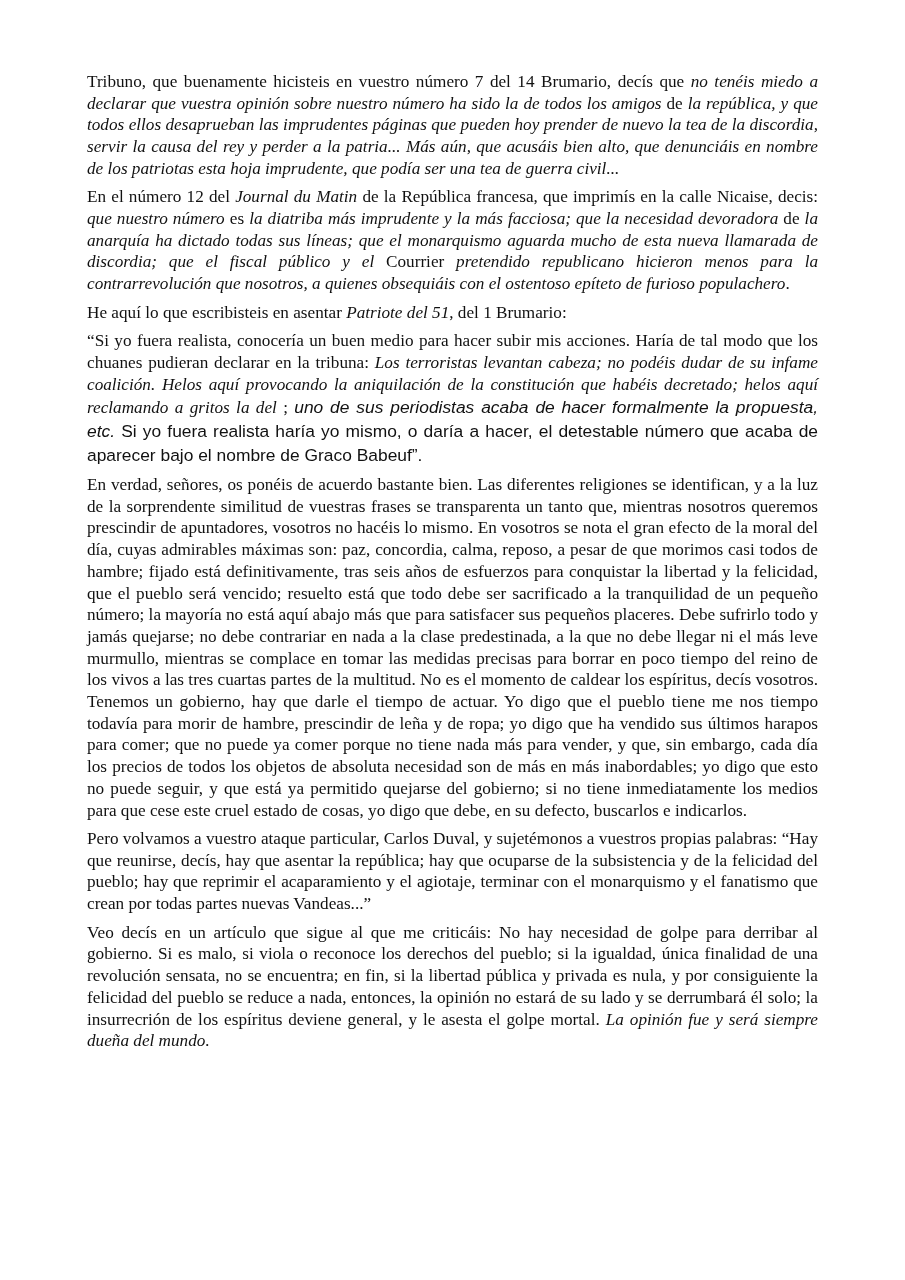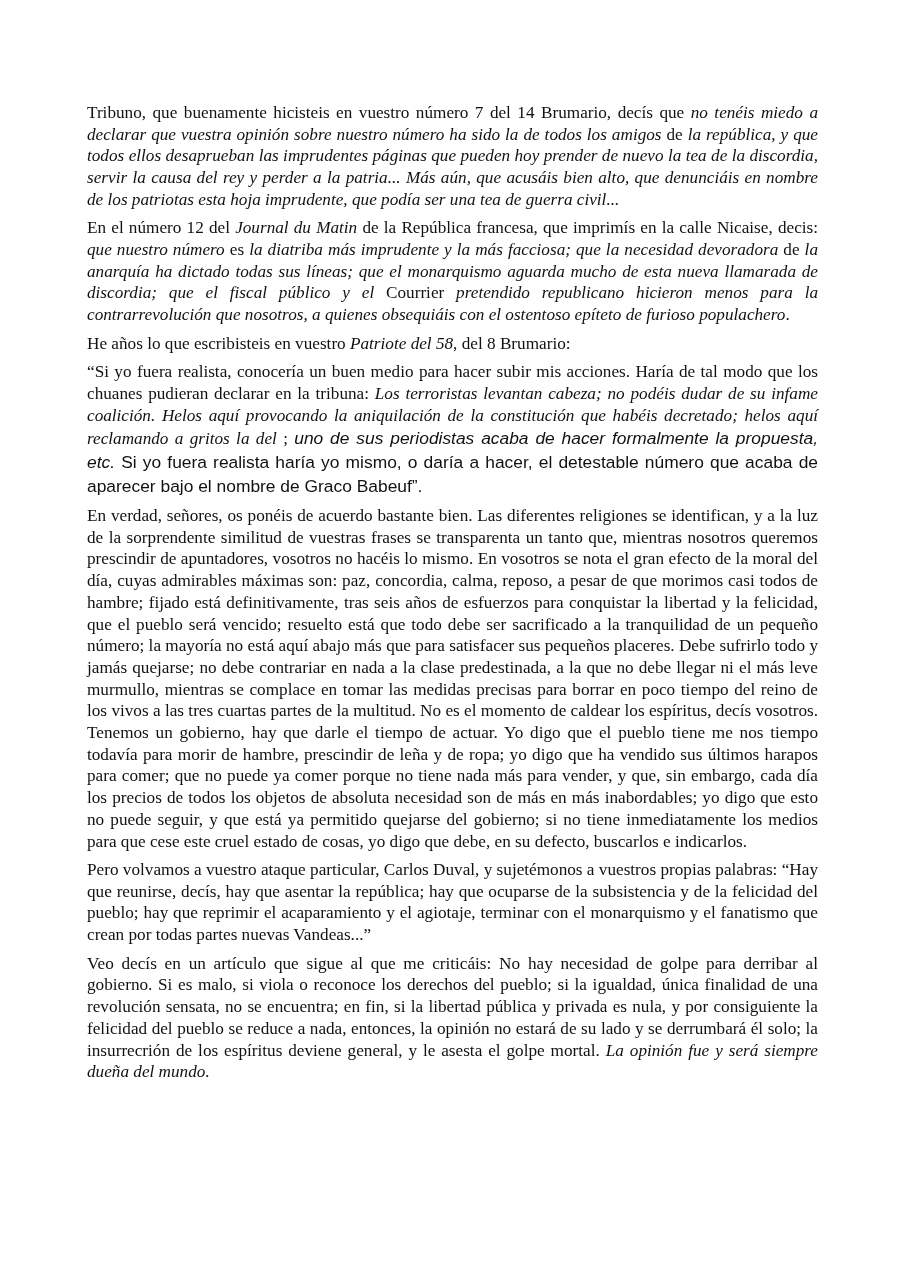--- a/index.html
+++ b/index.html
@@ -1,18 +1,18 @@
 <!DOCTYPE html>
 <html><head>
 <meta charset="utf-8">
 <style>
   html, body { margin: 0; padding: 0; background: #ffffff; }
   body { width: 905px; height: 1280px; position: relative; overflow: hidden; }
   .page {
-    position: absolute; left: 87px; top: 102px; width: 731px;
+    position: absolute; left: 87px; top: 71px; width: 731px;
     font-family: "Liberation Serif", "DejaVu Serif", serif;
     font-size: 17.2px; line-height: 21.7px; color: #111111;
   }
   .para { margin: 0 0 6.8px 0; text-align: justify; }
   .it { font-style: italic; }
   .sans { font-family: "Liberation Sans", "DejaVu Sans", sans-serif; font-size: 17.4px; line-height: 24px; }
   .quote-para { line-height: 21.7px; }
 </style>
 </head>
 <body>
@@ -23,21 +23,21 @@
     <span>Tribuno, que buenamente hicisteis en vuestro número 7 del 14 Brumario, decís que </span><span class="it">no tenéis miedo a declarar que vuestra opinión sobre nuestro número ha sido la de todos los amigos</span><span> de </span><span class="it">la república, y que todos ellos desaprueban las imprudentes páginas que pueden hoy prender de nuevo la tea de la discordia, servir la causa del rey y perder a la patria... Más aún, que acusáis bien alto, que denunciáis en nombre de los patriotas esta hoja imprudente, que podía ser una tea de guerra civil...</span>
   </p>
 
 
   <p class="para">
     <span>En el número 12 del </span><span class="it">Journal du Matin</span><span> de la República francesa, que imprimís en la calle Nicaise, decis: </span><span class="it">que nuestro número</span><span> es </span><span class="it">la diatriba más imprudente y la más facciosa; que la necesidad devoradora</span><span> de </span><span class="it">la anarquía ha dictado todas sus líneas; que el monarquismo aguarda mucho de esta nueva llamarada de discordia; que el fiscal público y el</span><span> Courrier </span><span class="it">pretendido republicano hicieron menos para la contrarrevolución que nosotros, a quienes obsequiáis con el ostentoso epíteto de furioso populachero</span><span>.</span>
   </p>
 
 
   <p class="para">
-    <span>He años lo que escribisteis en vuestro </span><span class="it">Patriote del 58</span><span>, del 8 Brumario:</span>
+    <span>He aquí lo que escribisteis en asentar </span><span class="it">Patriote del 51</span><span>, del 1 Brumario:</span>
   </p>
 
   <p class="para quote-para">
     <span>“Si yo fuera realista, conocería un buen medio para hacer subir mis acciones. Haría de tal modo que los chuanes pudieran declarar en la tribuna: </span><span class="it">Los terroristas levantan cabeza; no podéis dudar de su infame coalición. Helos aquí provocando la aniquilación de la constitución que habéis decretado; helos aquí reclamando a gritos la del</span><span> ; </span><span class="sans it">uno de sus periodistas acaba de hacer formalmente la propuesta, etc.</span><span class="sans"> Si yo fuera realista haría yo mismo, o daría a hacer, el detestable número que acaba de aparecer bajo el nombre de Graco Babeuf”.</span>
   </p>
 
   <p class="para">
     <span>En verdad, señores, os ponéis de acuerdo bastante bien. Las diferentes religiones se identifican, y a la luz de la sorprendente similitud de vuestras frases se transparenta un tanto que, mientras nosotros queremos prescindir de apuntadores, vosotros no hacéis lo mismo. En vosotros se nota el gran efecto de la moral del día, cuyas admirables máximas son: paz, concordia, calma, reposo, a pesar de que morimos casi todos de hambre; fijado está definitivamente, tras seis años de esfuerzos para conquistar la libertad y la felicidad, que el pueblo será vencido; resuelto está que todo debe ser sacrificado a la tranquilidad de un pequeño número; la mayoría no está aquí abajo más que para satisfacer sus pequeños placeres. Debe sufrirlo todo y jamás quejarse; no debe contrariar en nada a la clase predestinada, a la que no debe llegar ni el más leve murmullo, mientras se complace en tomar las medidas precisas para borrar en poco tiempo del reino de los vivos a las tres cuartas partes de la multitud. No es el momento de caldear los espíritus, decís vosotros. Tenemos un gobierno, hay que darle el tiempo de actuar. Yo digo que el pueblo tiene me nos tiempo todavía para morir de hambre, prescindir de leña y de ropa; yo digo que ha vendido sus últimos harapos para comer; que no puede ya comer porque no tiene nada más para vender, y que, sin embargo, cada día los precios de todos los objetos de absoluta necesidad son de más en más inabordables; yo digo que esto no puede seguir, y que está ya permitido quejarse del gobierno; si no tiene inmediatamente los medios para que cese este cruel estado de cosas, yo digo que debe, en su defecto, buscarlos e indicarlos.</span>
   </p>
 

